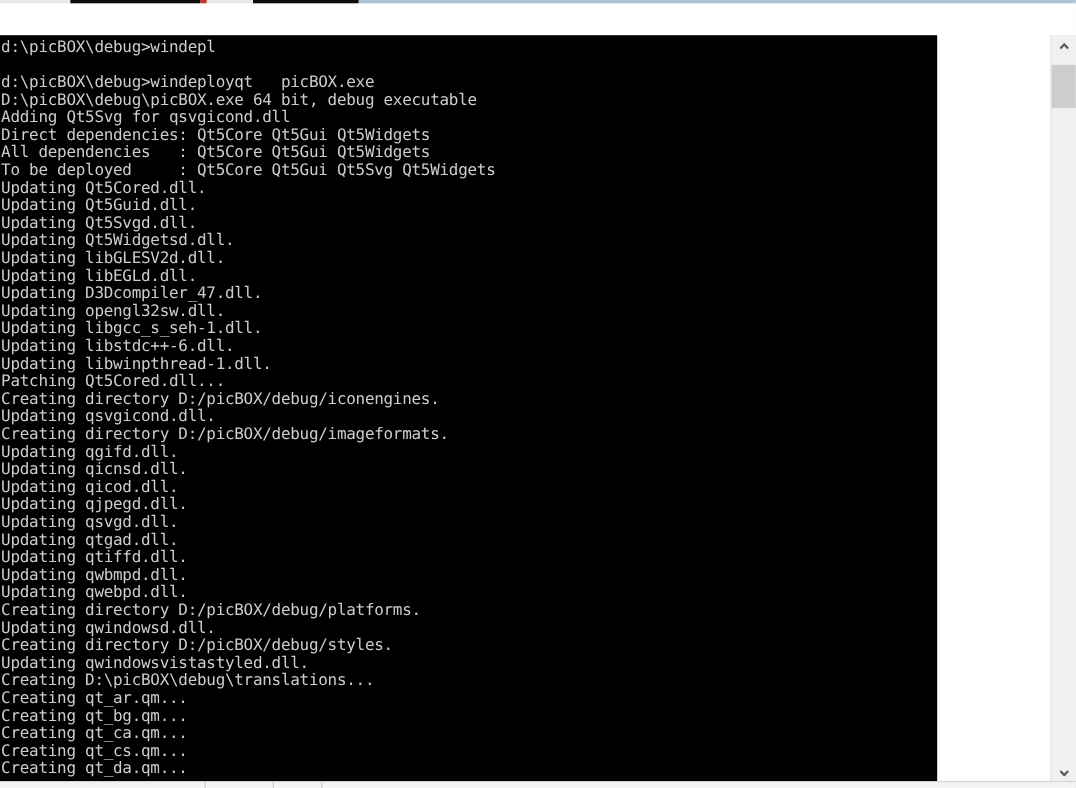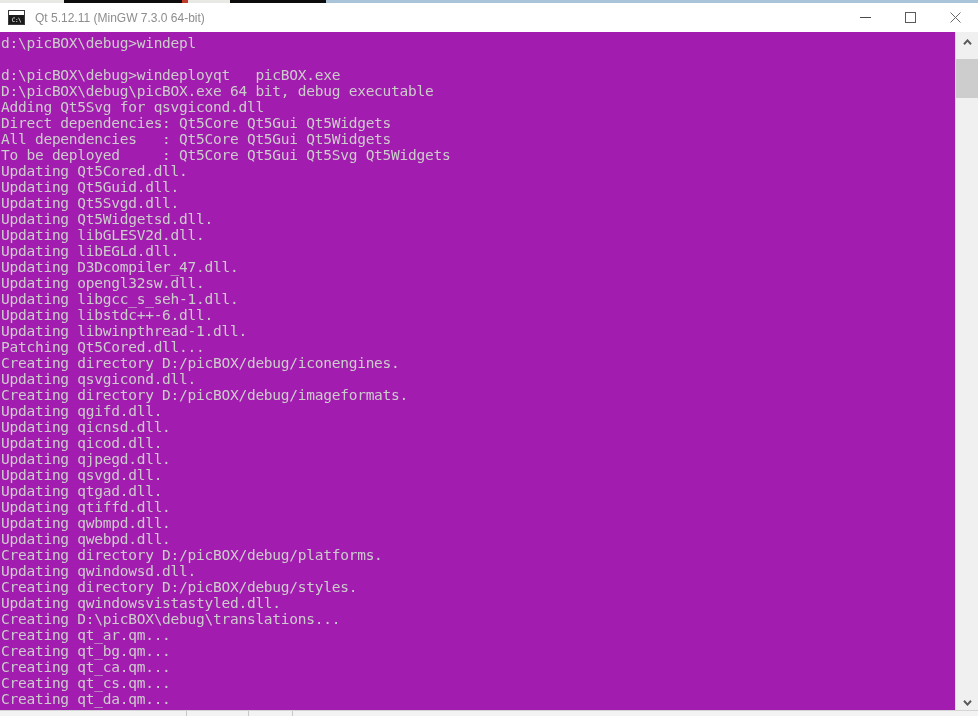--- a/index.html
+++ b/index.html
@@ -94,23 +94,23 @@
     align-items: center;
     justify-content: center;
     background: #ffffff;
   }
   .win-btn svg { display: block; }
 
   
   #console-body {
     position: absolute;
     left: 0; top: 29px;
-    width: 978px;
+    width: 852px;
     height: 681px;
-    background: #a21caf;
+    background: #000000;
     box-sizing: border-box;
     overflow: hidden;
   }
   #console-text {
     position: absolute;
     left: 0; top: 0;
     width: 955px;
     padding: 3px 0 0 1px;
     box-sizing: border-box;
     font-family: "DejaVu Sans Mono", "Liberation Mono", monospace;
@@ -195,45 +195,20 @@
 <div id="desktop-strip">
   <div class="seg-light" style="left:0;width:64px;"></div>
   <div class="seg-dark" style="left:64px;width:118px;"></div>
   <div class="seg-red" style="left:182px;width:6px;"></div>
   <div class="seg-light" style="left:188px;width:42px;"></div>
   <div class="seg-dark" style="left:230px;width:96px;"></div>
 </div>
 
 <div id="console-window">
 
-  <div id="title-bar">
-    <div id="app-icon">
-      <span class="glyph">C:\</span>
-    </div>
-    <div id="window-title">Qt 5.12.11 (MinGW 7.3.0 64-bit)</div>
-
-    <div id="window-controls">
-      <div class="win-btn">
-        <svg width="13" height="13" viewBox="0 0 13 13">
-          <line x1="1" y1="6.5" x2="12" y2="6.5" stroke="#4a4a4a" stroke-width="1"></line>
-        </svg>
-      </div>
-      <div class="win-btn">
-        <svg width="13" height="13" viewBox="0 0 13 13">
-          <rect x="1.5" y="1.5" width="10" height="10" fill="none" stroke="#5a5a5a" stroke-width="1"></rect>
-        </svg>
-      </div>
-      <div class="win-btn">
-        <svg width="13" height="13" viewBox="0 0 13 13">
-          <line x1="1.5" y1="1.5" x2="11.5" y2="11.5" stroke="#6a6a6a" stroke-width="1"></line>
-          <line x1="11.5" y1="1.5" x2="1.5" y2="11.5" stroke="#6a6a6a" stroke-width="1"></line>
-        </svg>
-      </div>
-    </div>
-  </div>
 
   <div id="console-body">
     <div id="console-text"><div class="line">d:\picBOX\debug&gt;windepl</div><div class="line"></div><div class="line">d:\picBOX\debug&gt;windeployqt   picBOX.exe</div><div class="line">D:\picBOX\debug\picBOX.exe 64 bit, debug executable</div><div class="line">Adding Qt5Svg for qsvgicond.dll</div><div class="line">Direct dependencies: Qt5Core Qt5Gui Qt5Widgets</div><div class="line">All dependencies   : Qt5Core Qt5Gui Qt5Widgets</div><div class="line">To be deployed     : Qt5Core Qt5Gui Qt5Svg Qt5Widgets</div><div class="line">Updating Qt5Cored.dll.</div><div class="line">Updating Qt5Guid.dll.</div><div class="line">Updating Qt5Svgd.dll.</div><div class="line">Updating Qt5Widgetsd.dll.</div><div class="line">Updating libGLESV2d.dll.</div><div class="line">Updating libEGLd.dll.</div><div class="line">Updating D3Dcompiler_47.dll.</div><div class="line">Updating opengl32sw.dll.</div><div class="line">Updating libgcc_s_seh-1.dll.</div><div class="line">Updating libstdc++-6.dll.</div><div class="line">Updating libwinpthread-1.dll.</div><div class="line">Patching Qt5Cored.dll...</div><div class="line">Creating directory D:/picBOX/debug/iconengines.</div><div class="line">Updating qsvgicond.dll.</div><div class="line">Creating directory D:/picBOX/debug/imageformats.</div><div class="line">Updating qgifd.dll.</div><div class="line">Updating qicnsd.dll.</div><div class="line">Updating qicod.dll.</div><div class="line">Updating qjpegd.dll.</div><div class="line">Updating qsvgd.dll.</div><div class="line">Updating qtgad.dll.</div><div class="line">Updating qtiffd.dll.</div><div class="line">Updating qwbmpd.dll.</div><div class="line">Updating qwebpd.dll.</div><div class="line">Creating directory D:/picBOX/debug/platforms.</div><div class="line">Updating qwindowsd.dll.</div><div class="line">Creating directory D:/picBOX/debug/styles.</div><div class="line">Updating qwindowsvistastyled.dll.</div><div class="line">Creating D:\picBOX\debug\translations...</div><div class="line">Creating qt_ar.qm...</div><div class="line">Creating qt_bg.qm...</div><div class="line">Creating qt_ca.qm...</div><div class="line">Creating qt_cs.qm...</div><div class="line">Creating qt_da.qm...</div></div>
   </div>
 
   <div id="scrollbar">
     <div class="sb-arrow" id="sb-up">
       <svg width="9" height="7" viewBox="0 0 9 7">
         <path d="M1 5.2 L4.5 1.4 L8 5.2" fill="none" stroke="#5a5a5a" stroke-width="2"></path>
       </svg>

